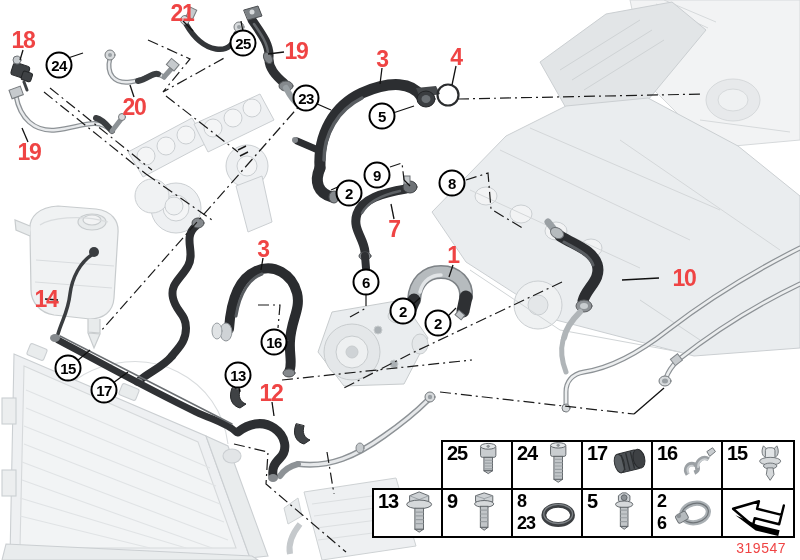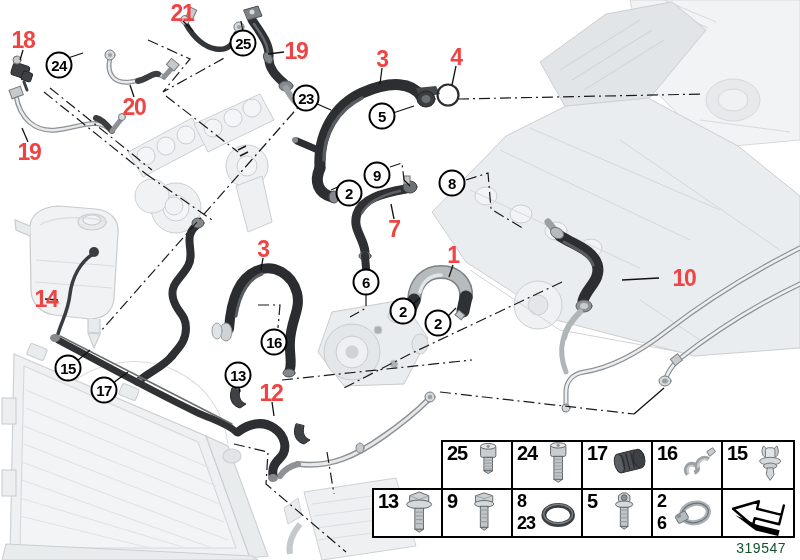--- a/index.html
+++ b/index.html
@@ -15,21 +15,21 @@
   .legend-cell{position:absolute;background:#fff;border:2px solid #000;box-sizing:border-box;
     display:flex;align-items:stretch;}
   .legend-nums{display:flex;flex-direction:column;padding:0 0 0 4px;
     font-weight:bold;letter-spacing:-1px;}
   .legend-nums span{font-size:20px;line-height:22px;}
   .legend-nums.two span{font-size:18px;line-height:22px;}
   .legend-icon{flex:1;display:flex;align-items:center;justify-content:center;overflow:hidden;}
   .legend-icon svg{height:46px;max-width:46px;}
   .legend-icon.wide svg{max-width:62px;}
   .part-number{position:absolute;left:698px;top:540px;width:88px;text-align:right;
-    font-size:14px;color:#14532d;letter-spacing:0.5px;}
+    font-size:14px;color:#ef4444;letter-spacing:0.5px;}
 </style>
 </head>
 <body>
 
 <div class="stage">
 
 <svg class="scene" width="800" height="560" viewBox="0 0 800 560">
 
   <g stroke="#d6d9db" stroke-width="1" fill="#f2f3f4">
     <polygon points="630,0 800,0 800,140 712,148 648,84"></polygon>

